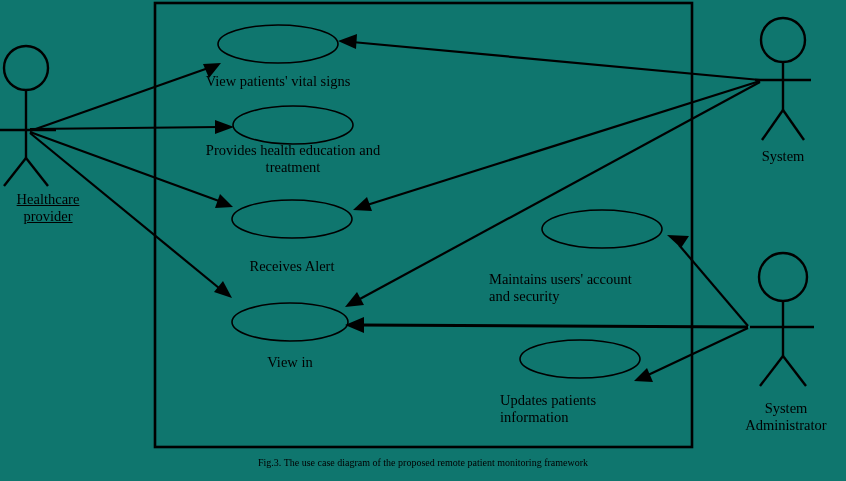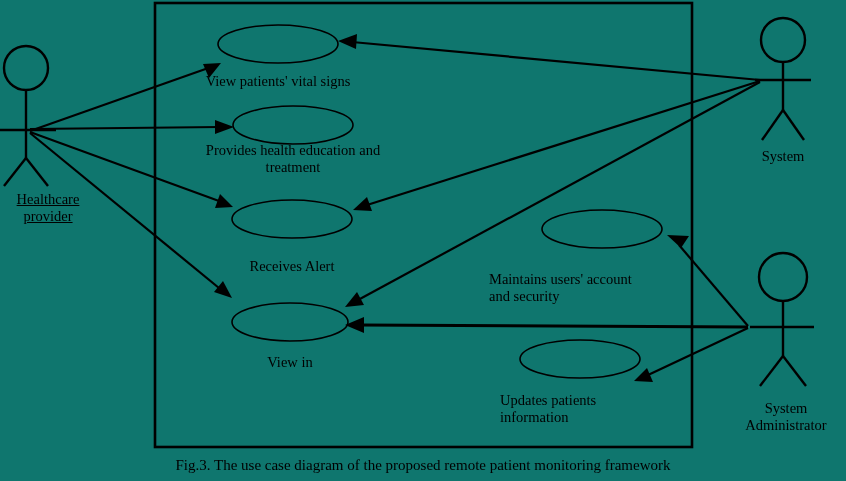--- a/index.html
+++ b/index.html
@@ -40,21 +40,21 @@
     text-align: center;
   }
   .uc-label.left-align {
     text-align: left;
   }
   .actor-label {
     font-size: 14.5px;
     text-align: center;
   }
   .fig-caption {
-    font-size: 15px;
+    font-size: 10px;
     text-align: center;
     left: 0;
     width: 846px;
     top: 457px;
   }
   .ellipse-shape,
   .boundary-box,
   .actor-shape,
   .assoc-line {
     fill: none;

